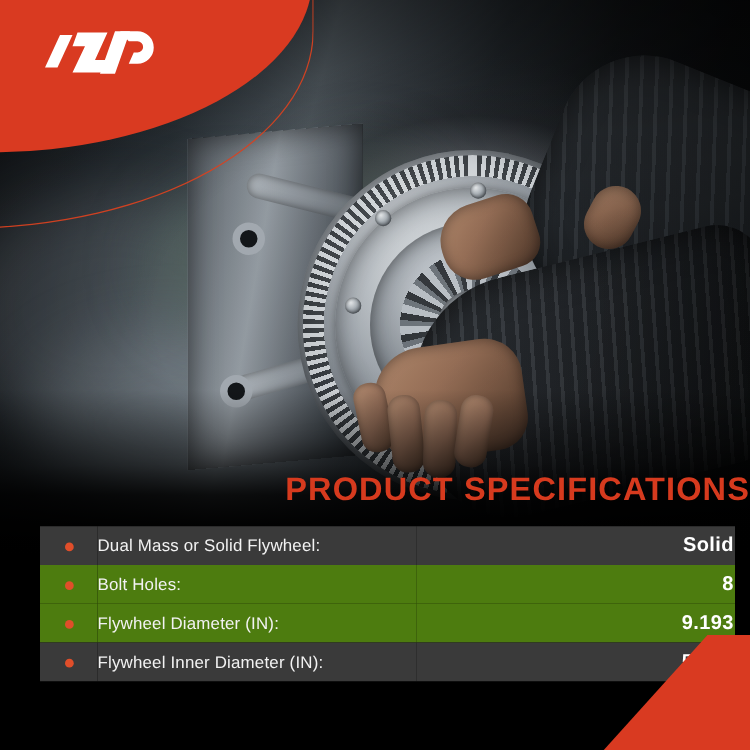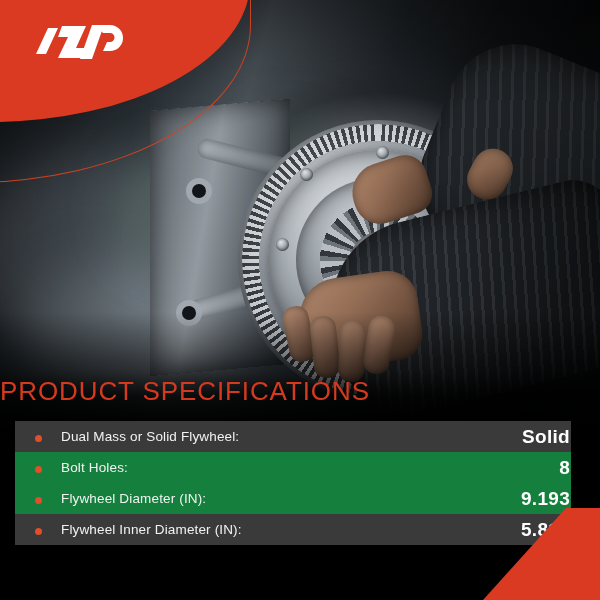--- a/index.html
+++ b/index.html
@@ -265,39 +265,39 @@
     position: absolute;
     left: 32px; top: 18px;
     width: 100px; height: 50px;
   }
 
   
   .title {
     position: absolute;
     left: 0; top: 376px;
     width: 600px;
-    text-align: left;
+    text-align: right;
     font-size: 26px;
-    font-weight: normal;
+    font-weight: bold;
     letter-spacing: 0.9px;
     color: var(--title-color, #d63a1e);
     font-family: "Liberation Sans", sans-serif;
   }
 
   
   .spec-table {
     position: absolute;
-    left: 15px; top: 421px;
+    left: 32px; top: 421px;
     width: 556px;
     border-collapse: collapse;
     table-layout: fixed;
   }
   .spec-row { height: 31px; }
   .spec-row.odd  { background: #3a3a3a; }
-  .spec-row.even { background: #15803d; }
+  .spec-row.even { background: #4d7c0f; }
 
   .cell-bullet {
     width: 44px;
     text-align: center;
     vertical-align: middle;
   }
   .dot {
     display: inline-block;
     width: 7px; height: 7px;
     border-radius: 50%;
@@ -305,21 +305,21 @@
   }
   .cell-label {
     color: #f2f2f2;
     font-size: 13.5px;
     vertical-align: middle;
     padding: 0;
     letter-spacing: 0.15px;
   }
   .cell-value {
     color: #ffffff;
-    font-size: 19px;
+    font-size: 16px;
     font-weight: bold;
     text-align: right;
     vertical-align: middle;
     white-space: nowrap;
     letter-spacing: 0.3px;
   }
 
   
   .wedge {
     position: absolute;

